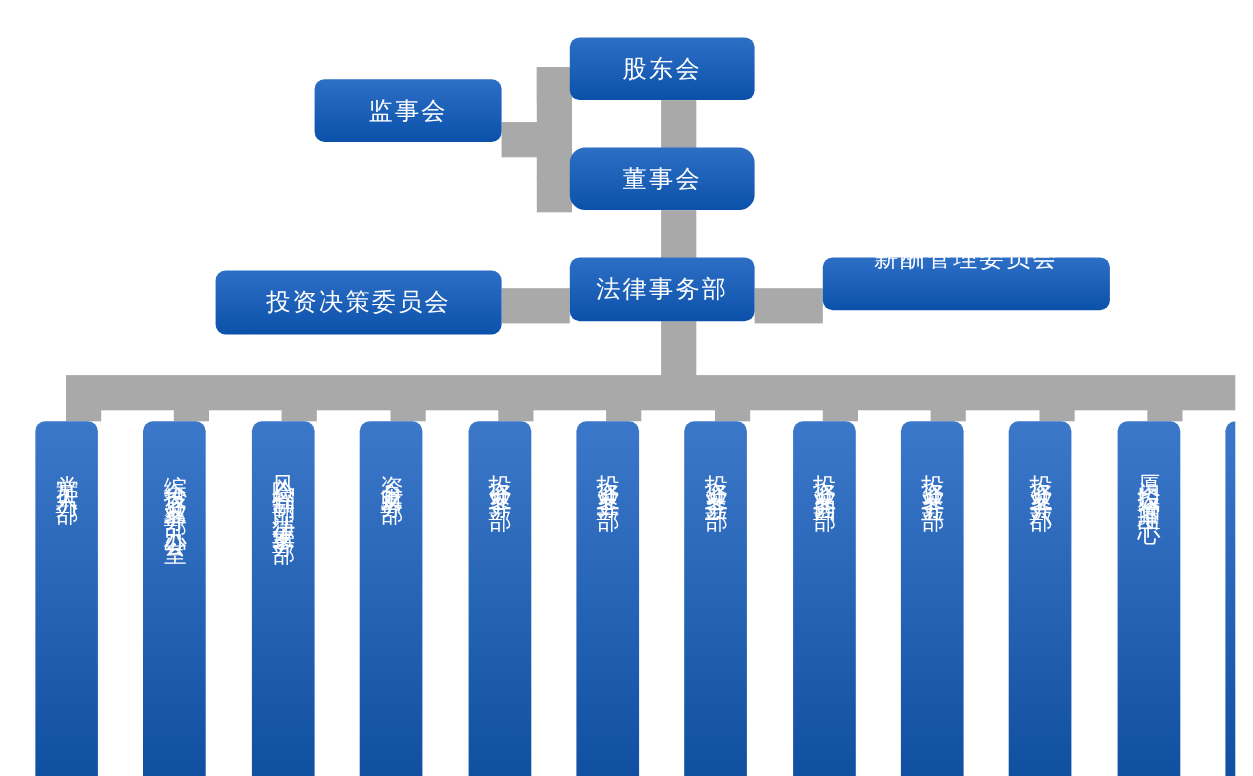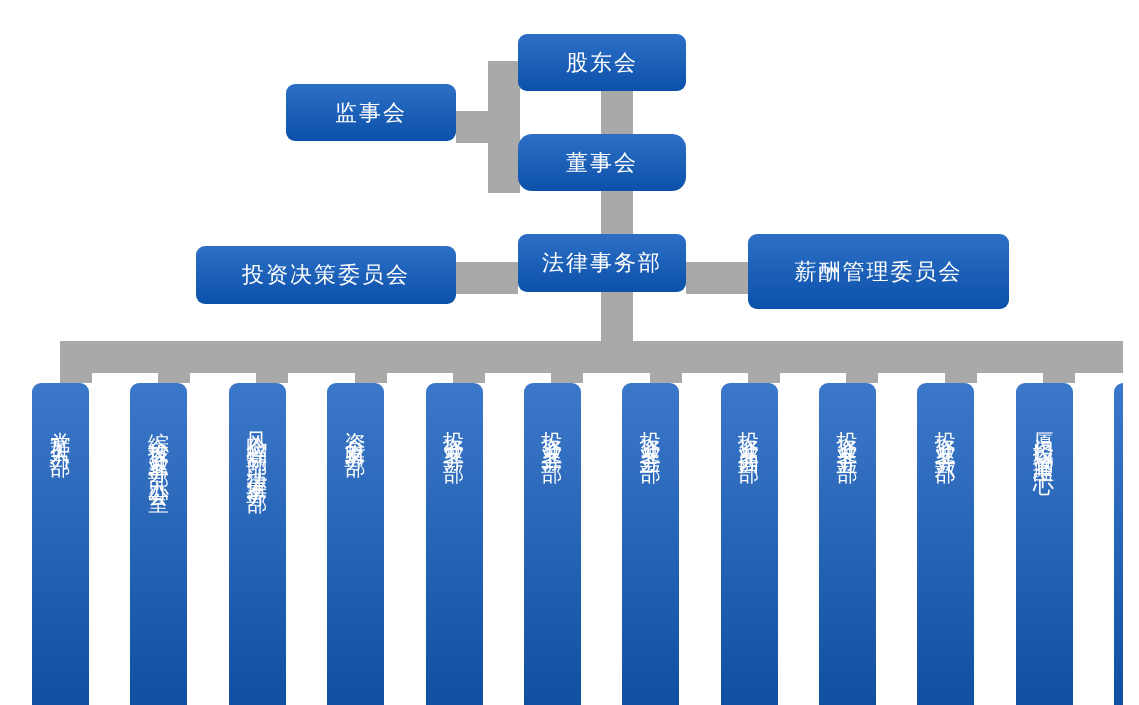--- a/index.html
+++ b/index.html
@@ -31,25 +31,25 @@
   }
   .node-label {
     color: var(--text-color, #ffffff);
     font-size: 22px;
     letter-spacing: 2px;
     white-space: nowrap;
   }
 
   
   .n-shareholders        { left: 486px; top: 2px;   width: 168px; height: 57px; }
-  .n-supervisors         { left: 254px; top: 52px;  width: 170px; height: 57px; }
+  .n-supervisors         { left: 254px; top: 40px;  width: 170px; height: 57px; }
   .n-board               { left: 486px; top: 102px; width: 168px; height: 57px; border-radius: 14px; }
   .n-invest-committee    { left: 164px; top: 214px; width: 260px; height: 58px; }
   .n-management          { left: 486px; top: 202px; width: 168px; height: 58px; }
-  .n-comp-committee      { left: 716px; top: 202px; width: 261px; height: 75px; }
+  .n-comp-committee      { left: 716px; top: 202px; width: 261px; height: 48px; align-items: flex-end; }
 
   
   .dept-box {
     position: absolute;
     top: 351px;
     width: 57px;
     height: 354px;
     border-radius: 9px;
     background: linear-gradient(180deg, var(--grad-top-tall, #3c78ca) 0%, var(--grad-bottom-tall, #0c4c9c) 100%);
     display: flex;

